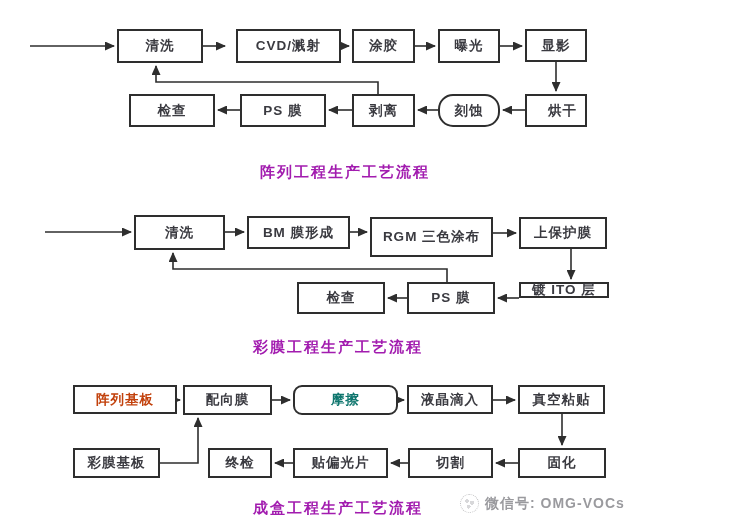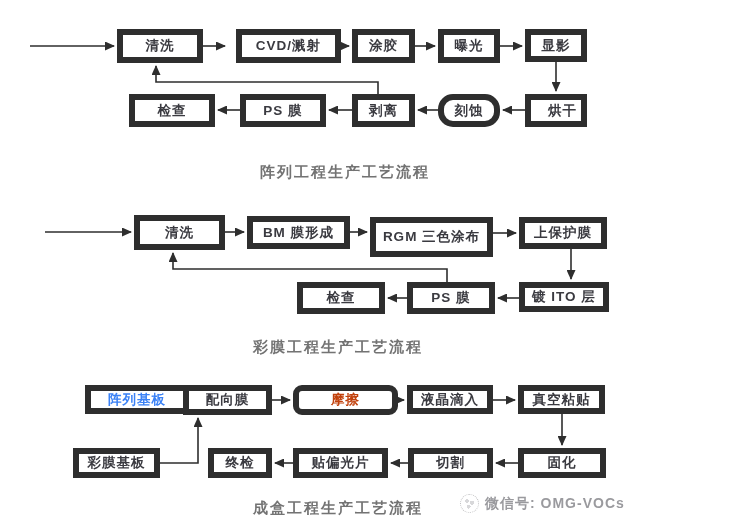--- a/index.html
+++ b/index.html
@@ -7,33 +7,33 @@
     position:relative;
     width:737px;height:529px;
     background:#ffffff;
     font-family:"Liberation Sans","DejaVu Sans",sans-serif;
     overflow:hidden;
   }
   #edge-layer{position:absolute;left:0;top:0;width:737px;height:529px;}
   .flow-node{
     position:absolute;
     box-sizing:border-box;
-    border:6px solid #ec4899;
+    border:2px solid #ec4899;
     background:#ffffff;
     display:flex;align-items:center;justify-content:center;
     font-size:13.5px;font-weight:bold;
     color:#3a3a40;
     letter-spacing:1px;
     white-space:nowrap;
   }
   .flow-title{
     position:absolute;
     transform:translate(-50%,-50%);
     font-size:15px;font-weight:bold;
-    color:#737373;
+    color:#a21caf;
     letter-spacing:2px;
     white-space:nowrap;
   }
   .watermark{
     position:absolute;
     left:460px;top:494px;
     display:flex;align-items:center;gap:6px;
     color:#9a9a9e;
     font-size:14px;font-weight:bold;
     letter-spacing:1px;
@@ -108,24 +108,24 @@
     <div class="flow-node" style="left: 240px; top: 94px; width: 86px; height: 33px; border-color: rgb(46, 46, 46); color: rgb(58, 58, 64);">PS 膜</div>
     <div class="flow-node" style="left: 352px; top: 94px; width: 63px; height: 33px; border-color: rgb(46, 46, 46); color: rgb(58, 58, 64);">剥离</div>
     <div class="flow-node" style="left: 438px; top: 94px; width: 62px; height: 33px; border-color: rgb(46, 46, 46); color: rgb(58, 58, 64); border-radius: 15px;">刻蚀</div>
     <div class="flow-node" style="left: 525px; top: 94px; width: 62px; height: 33px; border-color: rgb(46, 46, 46); color: rgb(58, 58, 64); padding-left: 13px;">烘干</div>
     <div class="flow-node" style="left: 134px; top: 215px; width: 91px; height: 35px; border-color: rgb(46, 46, 46); color: rgb(58, 58, 64);">清洗</div>
     <div class="flow-node" style="left: 247px; top: 216px; width: 103px; height: 33px; border-color: rgb(46, 46, 46); color: rgb(58, 58, 64);">BM 膜形成</div>
     <div class="flow-node" style="left: 370px; top: 217px; width: 123px; height: 40px; border-color: rgb(46, 46, 46); color: rgb(58, 58, 64);">RGM 三色涂布</div>
     <div class="flow-node" style="left: 519px; top: 217px; width: 88px; height: 32px; border-color: rgb(46, 46, 46); color: rgb(58, 58, 64);">上保护膜</div>
     <div class="flow-node" style="left: 297px; top: 282px; width: 88px; height: 32px; border-color: rgb(46, 46, 46); color: rgb(58, 58, 64);">检查</div>
     <div class="flow-node" style="left: 407px; top: 282px; width: 88px; height: 32px; border-color: rgb(46, 46, 46); color: rgb(58, 58, 64);">PS 膜</div>
-    <div class="flow-node" style="left: 519px; top: 282px; width: 90px; height: 30px; border-color: rgb(46, 46, 46); color: rgb(58, 58, 64);">镀 ITO 层</div>
-    <div class="flow-node" style="left: 73px; top: 385px; width: 104px; height: 29px; border-color: rgb(46, 46, 46); color: #3b82f6; margin-left: 12px;">阵列基板</div>
+    <div class="flow-node" style="left: 519px; top: 282px; width: 90px; height: 16px; border-color: rgb(46, 46, 46); color: rgb(58, 58, 64);">镀 ITO 层</div>
+    <div class="flow-node" style="left: 73px; top: 385px; width: 104px; height: 29px; border-color: rgb(46, 46, 46); color: #c2410c;">阵列基板</div>
     <div class="flow-node" style="left: 183px; top: 385px; width: 89px; height: 30px; border-color: rgb(46, 46, 46); color: rgb(58, 58, 64);">配向膜</div>
-    <div class="flow-node" style="left: 293px; top: 385px; width: 105px; height: 30px; border-color: rgb(46, 46, 46); color: #c2410c; border-radius: 9px;">摩擦</div>
+    <div class="flow-node" style="left: 293px; top: 385px; width: 105px; height: 30px; border-color: rgb(46, 46, 46); color: #0f766e; border-radius: 9px;">摩擦</div>
     <div class="flow-node" style="left: 407px; top: 385px; width: 86px; height: 29px; border-color: rgb(46, 46, 46); color: rgb(58, 58, 64);">液晶滴入</div>
     <div class="flow-node" style="left: 518px; top: 385px; width: 87px; height: 29px; border-color: rgb(46, 46, 46); color: rgb(58, 58, 64);">真空粘贴</div>
     <div class="flow-node" style="left: 73px; top: 448px; width: 87px; height: 30px; border-color: rgb(46, 46, 46); color: rgb(58, 58, 64);">彩膜基板</div>
     <div class="flow-node" style="left: 208px; top: 448px; width: 64px; height: 30px; border-color: rgb(46, 46, 46); color: rgb(58, 58, 64);">终检</div>
     <div class="flow-node" style="left: 293px; top: 448px; width: 95px; height: 30px; border-color: rgb(46, 46, 46); color: rgb(58, 58, 64);">贴偏光片</div>
     <div class="flow-node" style="left: 408px; top: 448px; width: 85px; height: 30px; border-color: rgb(46, 46, 46); color: rgb(58, 58, 64);">切割</div>
     <div class="flow-node" style="left: 518px; top: 448px; width: 88px; height: 30px; border-color: rgb(46, 46, 46); color: rgb(58, 58, 64);">固化</div>
   </div>
 
 </body></html>

